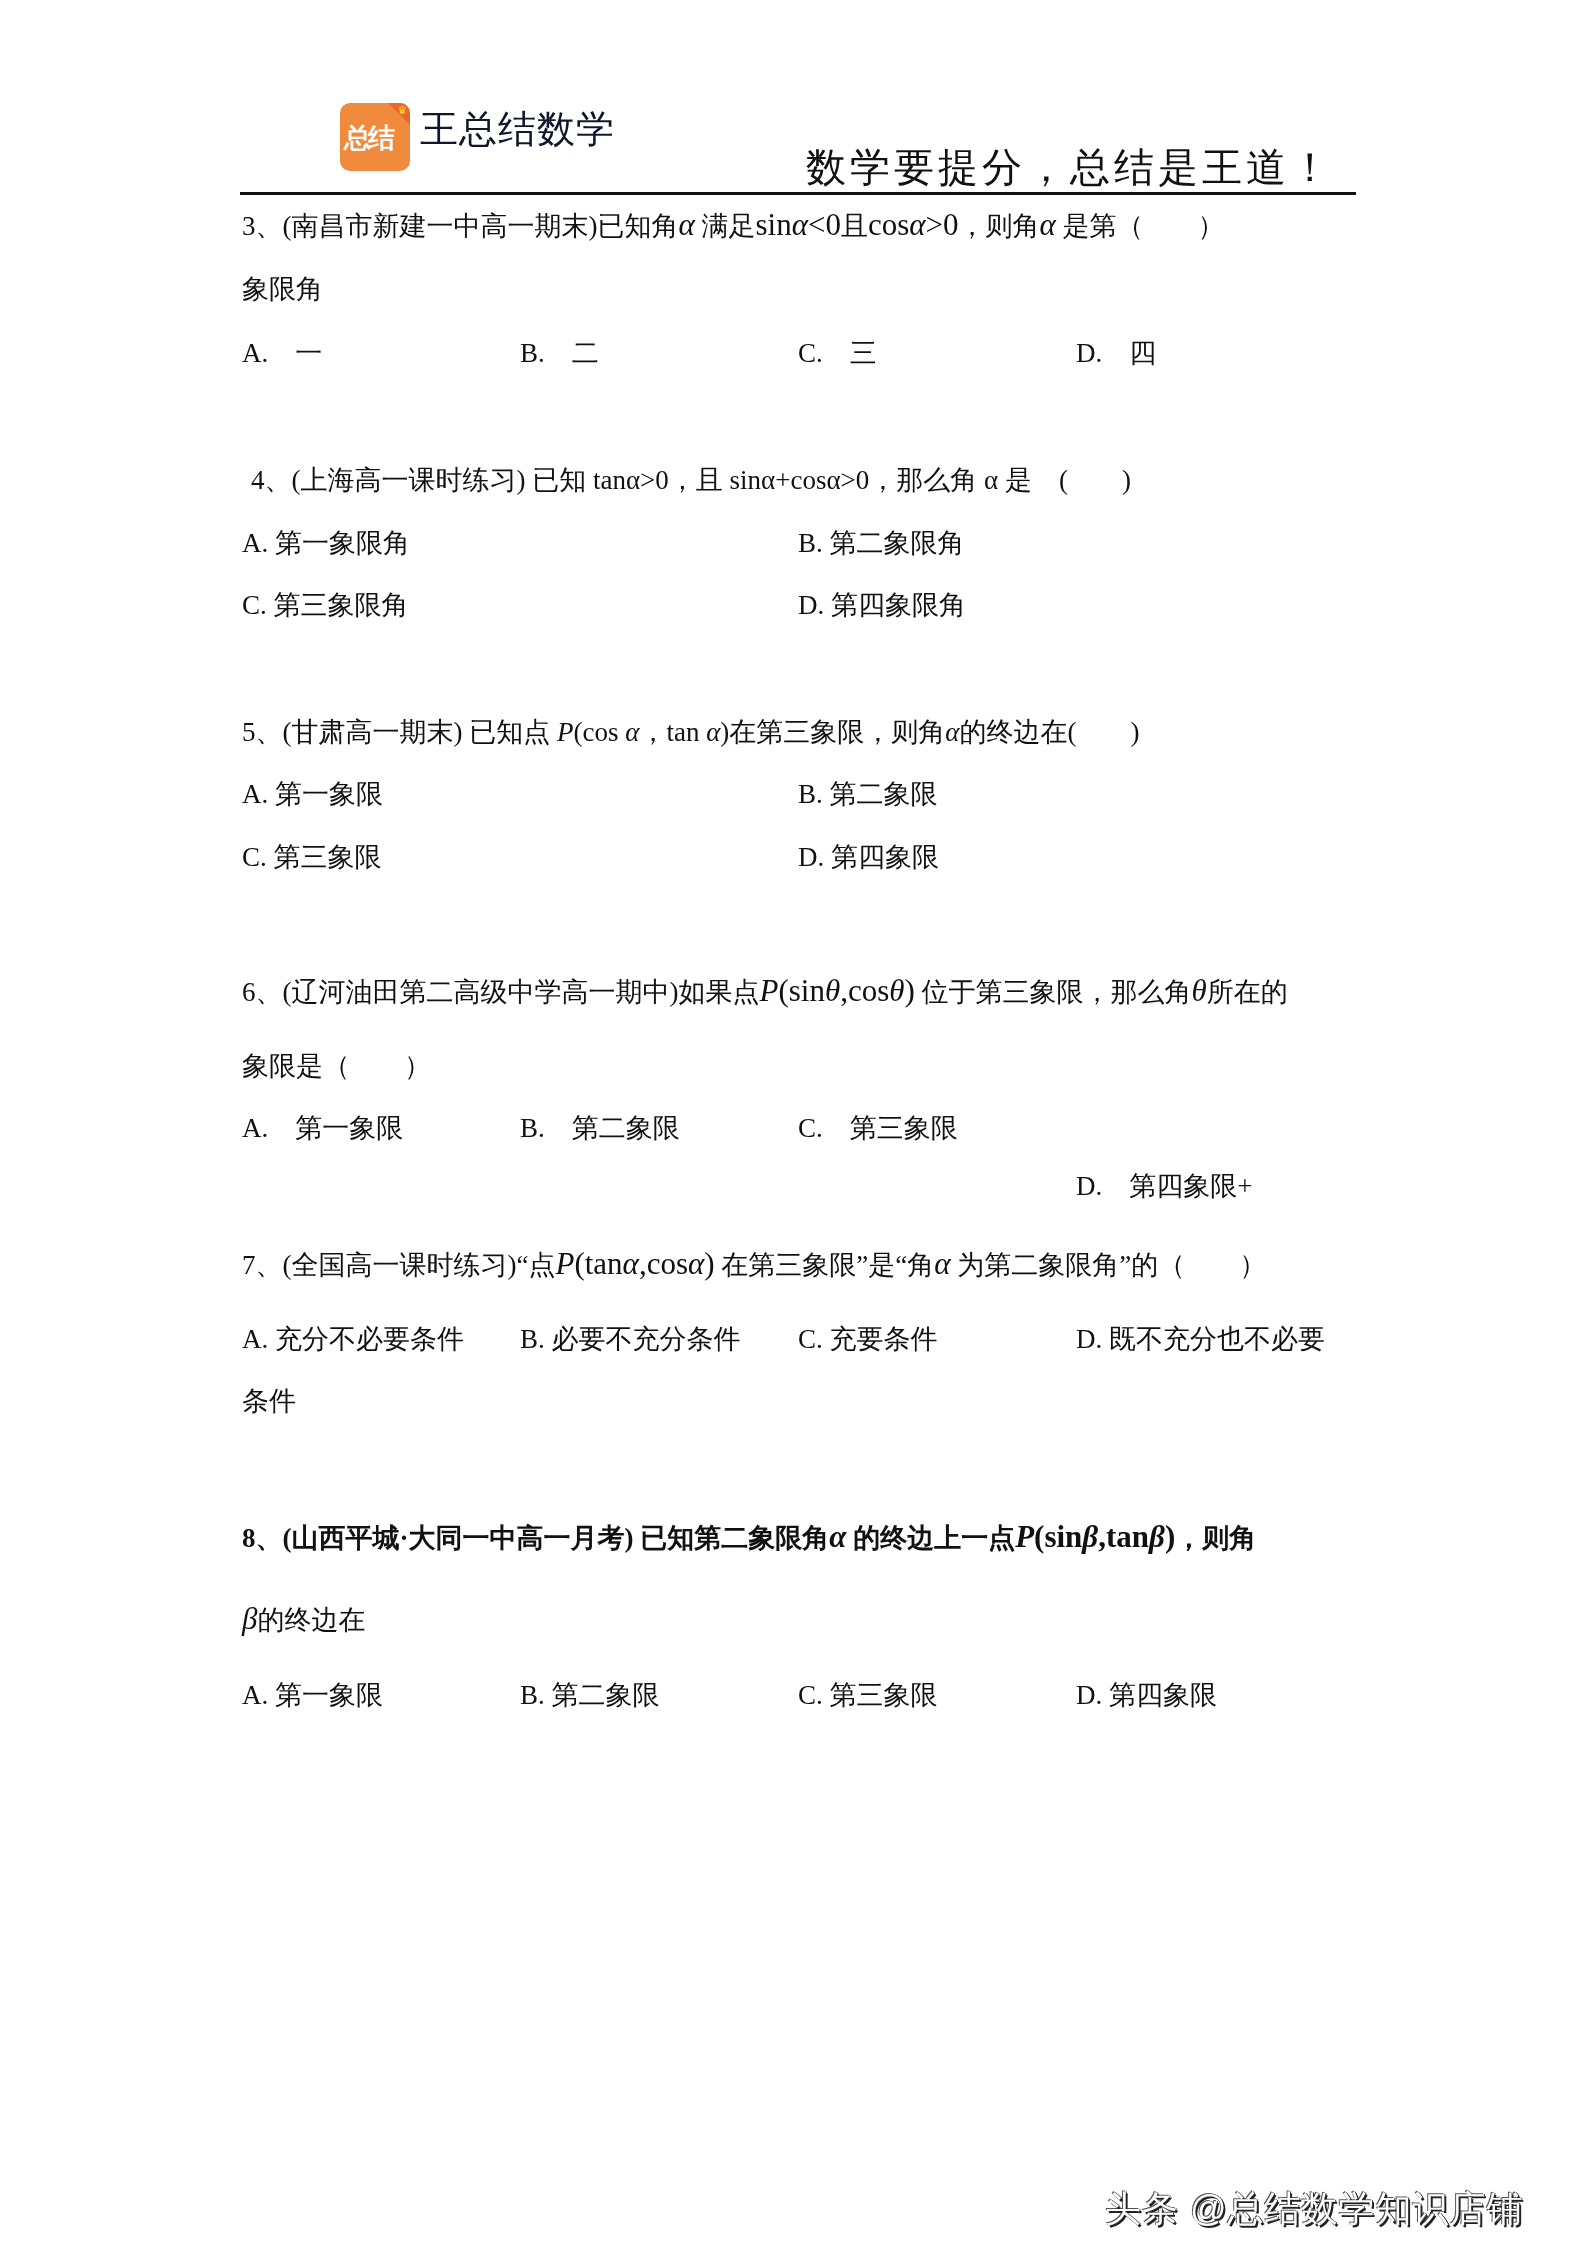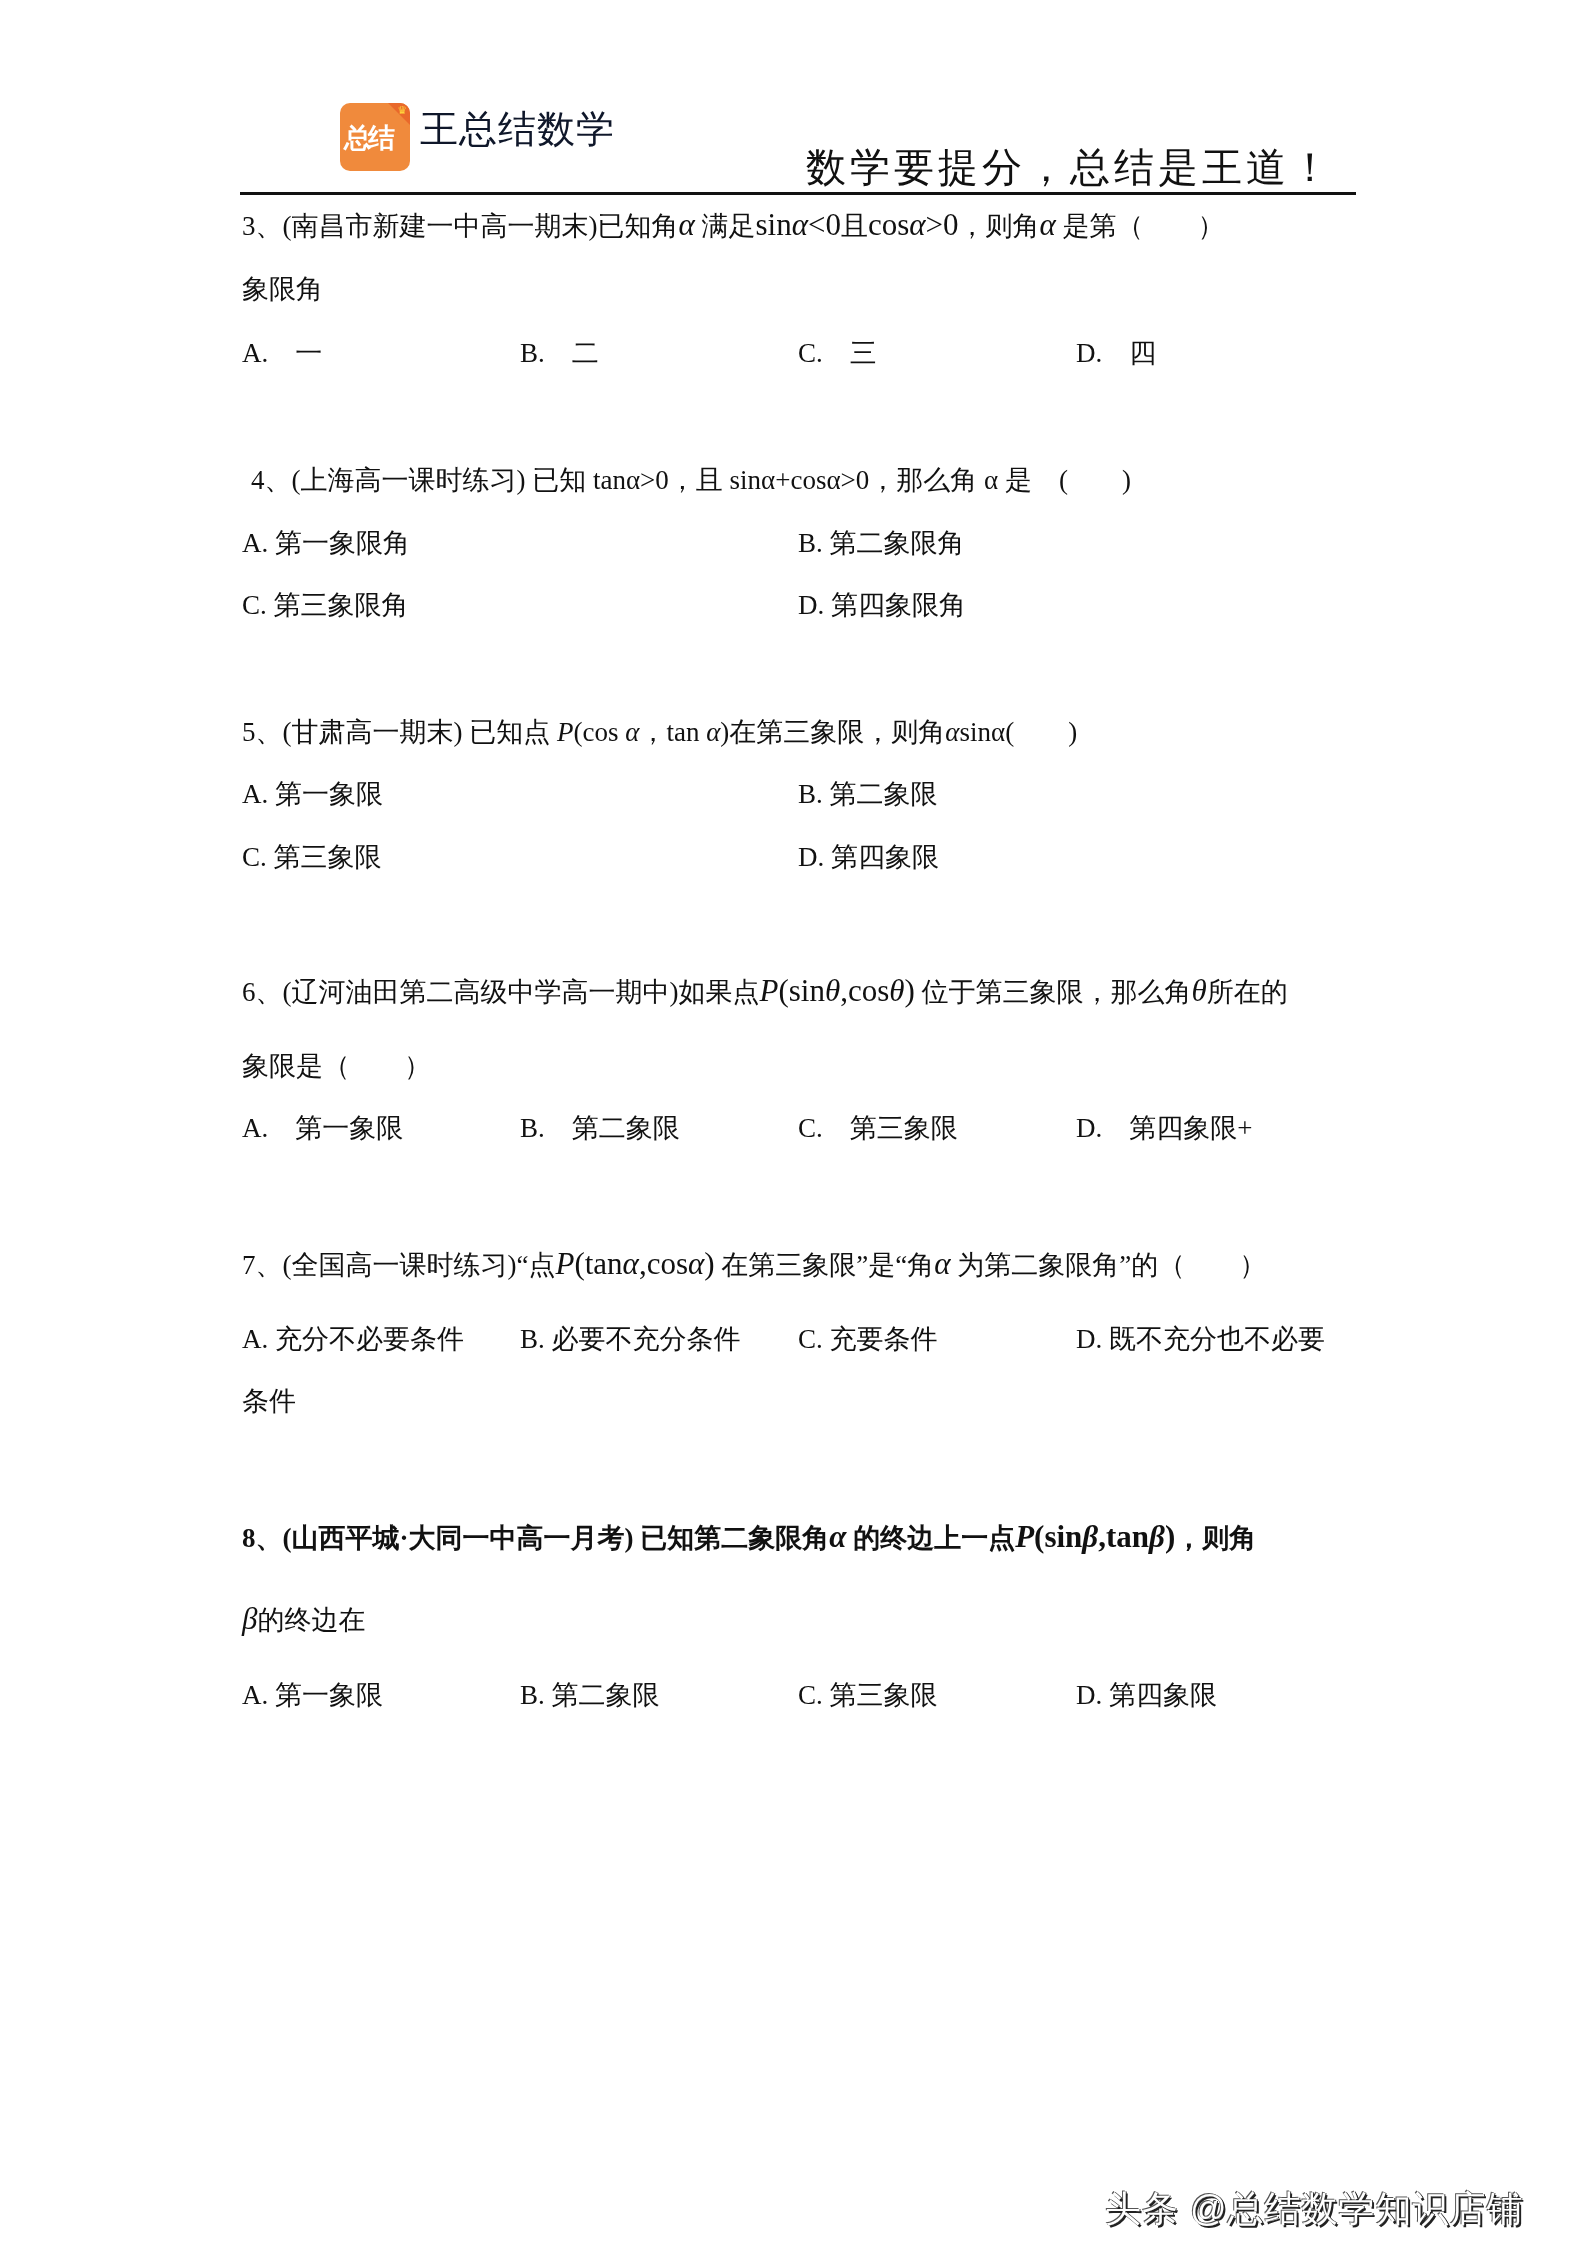--- a/index.html
+++ b/index.html
@@ -65,35 +65,35 @@
 
 <div class="abs q" style="left:251px; top:465px;">
   <span>4、</span><span>(上海高一课时练习)</span><span> 已知 tanα&gt;0，且 sinα+cosα&gt;0，那么角 α 是　(　　)</span>
 </div>
 <div class="abs opt" style="left:242px; top:528px;"><span>A.</span> <span>第一象限角</span></div>
 <div class="abs opt" style="left:798px; top:528px;"><span>B.</span> <span>第二象限角</span></div>
 <div class="abs opt" style="left:242px; top:590px;"><span>C.</span> <span>第三象限角</span></div>
 <div class="abs opt" style="left:798px; top:590px;"><span>D.</span> <span>第四象限角</span></div>
 
 <div class="abs q" style="left:242px; top:717px;">
-  <span>5、</span><span>(甘肃高一期末)</span><span> 已知点 </span><span class="mi">P</span><span>(cos </span><span class="mi">α</span><span>，tan </span><span class="mi">α</span><span>)在第三象限，则角</span><span class="mi">α</span><span>sinα(　　)</span>
+  <span>5、</span><span>(甘肃高一期末)</span><span> 已知点 </span><span class="mi">P</span><span>(cos </span><span class="mi">α</span><span>，tan </span><span class="mi">α</span><span>)在第三象限，则角</span><span class="mi">α</span><span>的终边在(　　)</span>
 </div>
 <div class="abs opt" style="left:242px; top:779px;"><span>A.</span> <span>第一象限</span></div>
 <div class="abs opt" style="left:798px; top:779px;"><span>B.</span> <span>第二象限</span></div>
 <div class="abs opt" style="left:242px; top:842px;"><span>C.</span> <span>第三象限</span></div>
 <div class="abs opt" style="left:798px; top:842px;"><span>D.</span> <span>第四象限</span></div>
 
 <div class="abs q" style="left:242px; top:976px;">
   <span>6、</span><span>(辽河油田第二高级中学高一期中)</span><span>如果点</span><span class="math mi">P</span><span class="math">(sin</span><span class="math mi">θ</span><span class="math">,cos</span><span class="math mi">θ</span><span class="math">)</span> <span>位于第三象限，那么角</span><span class="math mi">θ</span><span>所在的</span>
 </div>
 <div class="abs q" style="left:242px; top:1051px;">象限是（　　）</div>
 <div class="abs opt" style="left:242px; top:1113px;"><span>A.</span>　<span>第一象限</span></div>
 <div class="abs opt" style="left:520px; top:1113px;"><span>B.</span>　<span>第二象限</span></div>
 <div class="abs opt" style="left:798px; top:1113px;"><span>C.</span>　<span>第三象限</span></div>
-<div class="abs opt" style="left:1076px; top:1113px;"><span>D.</span>　<span>第四象限+</span></div>
+<div class="abs opt" style="left:1076px; top:1171px;"><span>D.</span>　<span>第四象限+</span></div>
 
 <div class="abs q" style="left:242px; top:1249px;">
   <span>7、</span><span>(全国高一课时练习)</span><span>“点</span><span class="math mi">P</span><span class="math">(tan</span><span class="math mi">α</span><span class="math">,cos</span><span class="math mi">α</span><span class="math">)</span> <span>在第三象限”是“角</span><span class="math mi">α</span> <span>为第二象限角”的（　　）</span>
 </div>
 <div class="abs opt" style="left:242px; top:1324px;"><span>A.</span> <span>充分不必要条件</span></div>
 <div class="abs opt" style="left:520px; top:1324px;"><span>B.</span> <span>必要不充分条件</span></div>
 <div class="abs opt" style="left:798px; top:1324px;"><span>C.</span> <span>充要条件</span></div>
 <div class="abs opt" style="left:1076px; top:1324px;"><span>D.</span> <span>既不充分也不必要</span></div>
 <div class="abs opt" style="left:242px; top:1386px;">条件</div>
 

